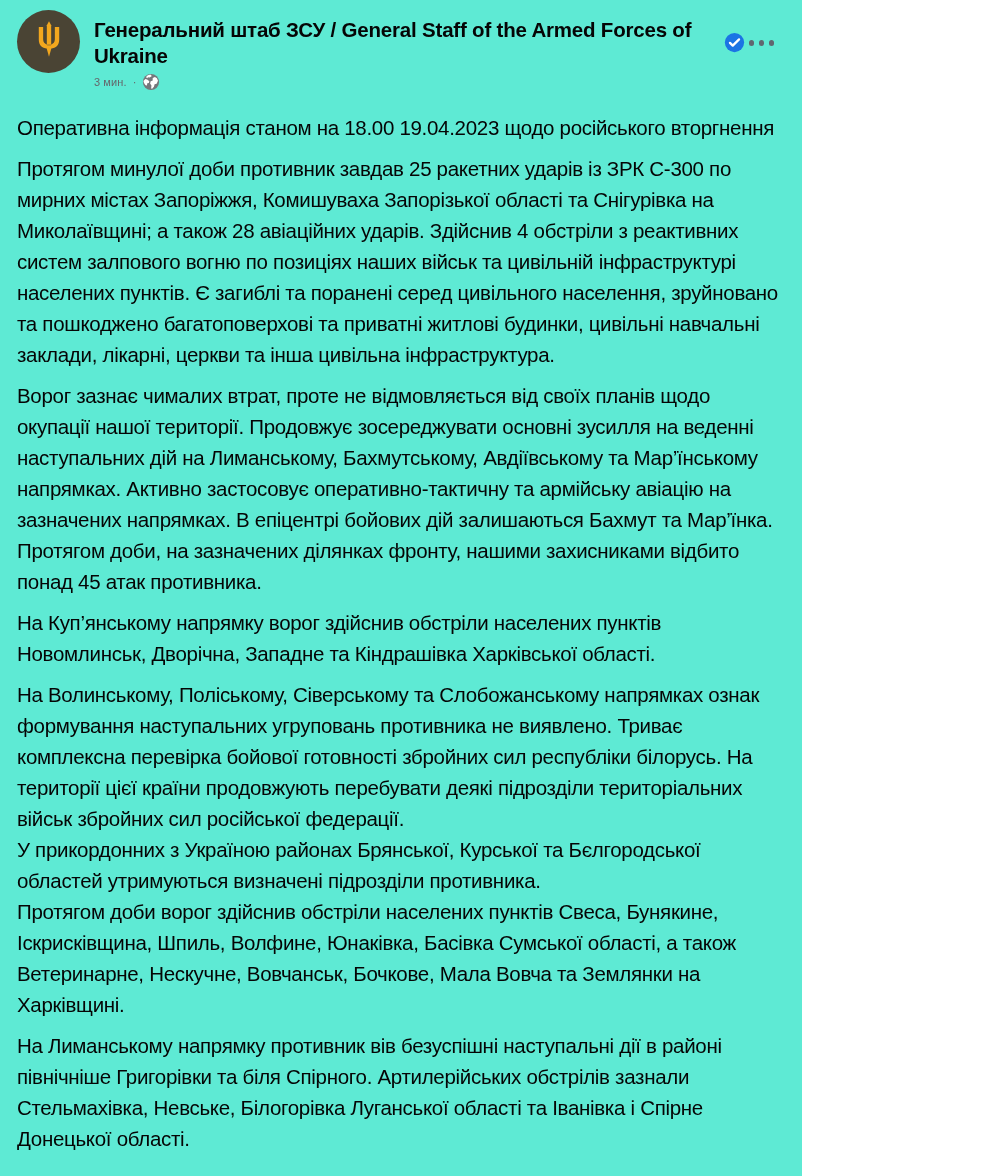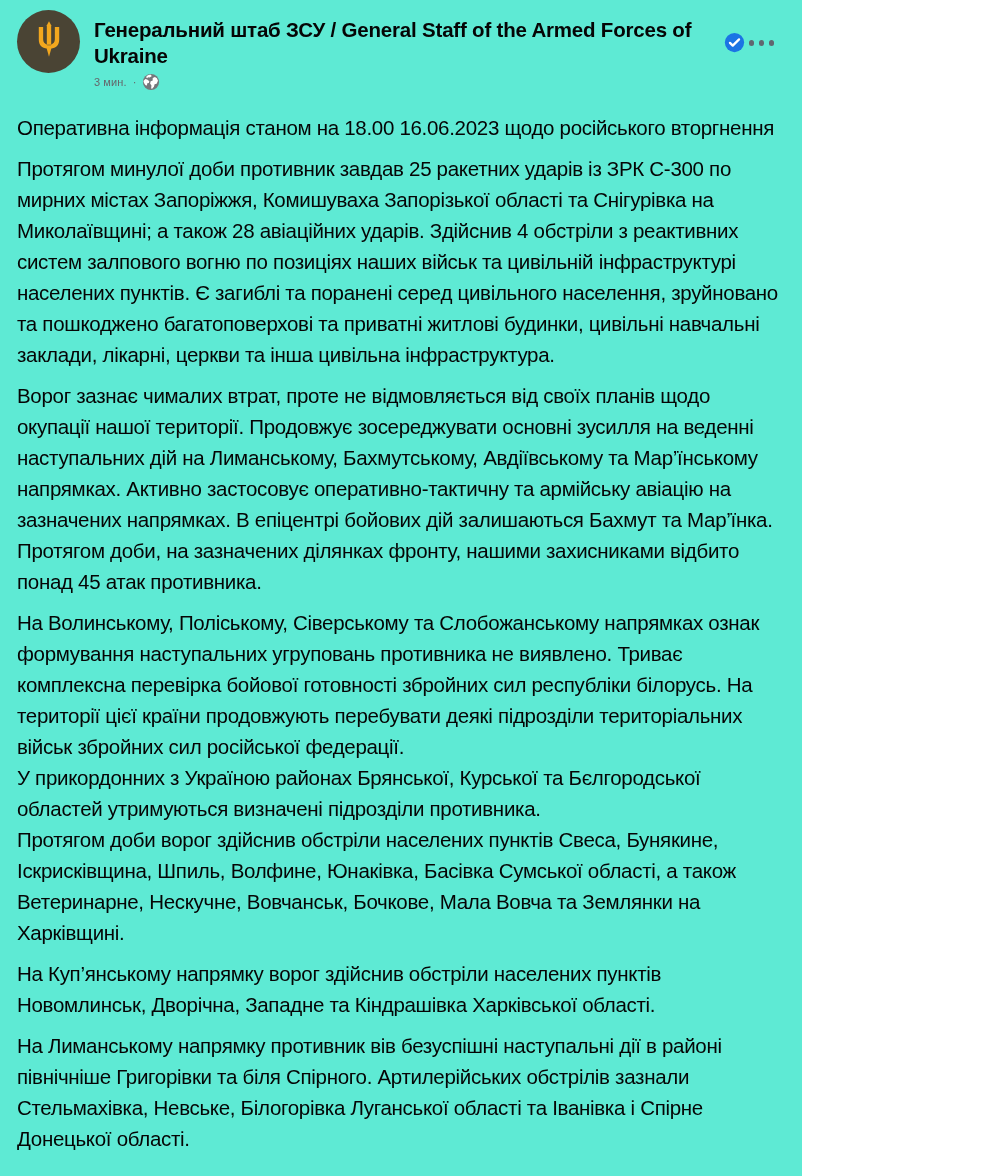--- a/index.html
+++ b/index.html
@@ -140,23 +140,23 @@
     </div>
 
     <div class="more-btn">
       <i></i>
       <i></i>
       <i></i>
     </div>
   </div>
 
   <div class="post-body">
-      <p>Оперативна інформація станом на 18.00 16.06.2023 щодо російського вторгнення</p>
+      <p>Оперативна інформація станом на 18.00 19.04.2023 щодо російського вторгнення</p>
       <p>Протягом минулої доби противник завдав 25 ракетних ударів із ЗРК С-300 по мирних містах Запоріжжя, Комишуваха Запорізької області та Снігурівка на Миколаївщині; а також 28 авіаційних ударів. Здійснив 4 обстріли з реактивних систем залпового вогню по позиціях наших військ та цивільній інфраструктурі населених пунктів. Є загиблі та поранені серед цивільного населення, зруйновано та пошкоджено багатоповерхові та приватні житлові будинки, цивільні навчальні заклади, лікарні, церкви та інша цивільна інфраструктура.</p>
       <p>Ворог зазнає чималих втрат, проте не відмовляється від своїх планів щодо окупації нашої території. Продовжує зосереджувати основні зусилля на веденні наступальних дій на Лиманському, Бахмутському, Авдіївському та Мар’їнському напрямках. Активно застосовує оперативно-тактичну та армійську авіацію на зазначених напрямках. В епіцентрі бойових дій залишаються Бахмут та Мар’їнка. Протягом доби, на зазначених ділянках фронту, нашими захисниками відбито понад 45 атак противника.</p>
+      <p>На Куп’янському напрямку ворог здійснив обстріли населених пунктів Новомлинськ, Дворічна, Западне та Кіндрашівка Харківської області.</p>
       <p>На Волинському, Поліському, Сіверському та Слобожанському напрямках ознак формування наступальних угруповань противника не виявлено. Триває комплексна перевірка бойової готовності збройних сил республіки білорусь. На території цієї країни продовжують перебувати деякі підрозділи територіальних військ збройних сил російської федерації.
 У прикордонних з Україною районах Брянської, Курської та Бєлгородської областей утримуються визначені підрозділи противника.
 Протягом доби ворог здійснив обстріли населених пунктів Свеса, Бунякине, Іскрисківщина, Шпиль, Волфине, Юнаківка, Басівка Сумської області, а також Ветеринарне, Нескучне, Вовчанськ, Бочкове, Мала Вовча та Землянки на Харківщині.</p>
-      <p>На Куп’янському напрямку ворог здійснив обстріли населених пунктів Новомлинськ, Дворічна, Западне та Кіндрашівка Харківської області.</p>
       <p>На Лиманському напрямку противник вів безуспішні наступальні дії в районі північніше Григорівки та біля Спірного. Артилерійських обстрілів зазнали Стельмахівка, Невське, Білогорівка Луганської області та Іванівка і Спірне Донецької області.</p>
     </div>
 
 </div>
 
 </body></html>

